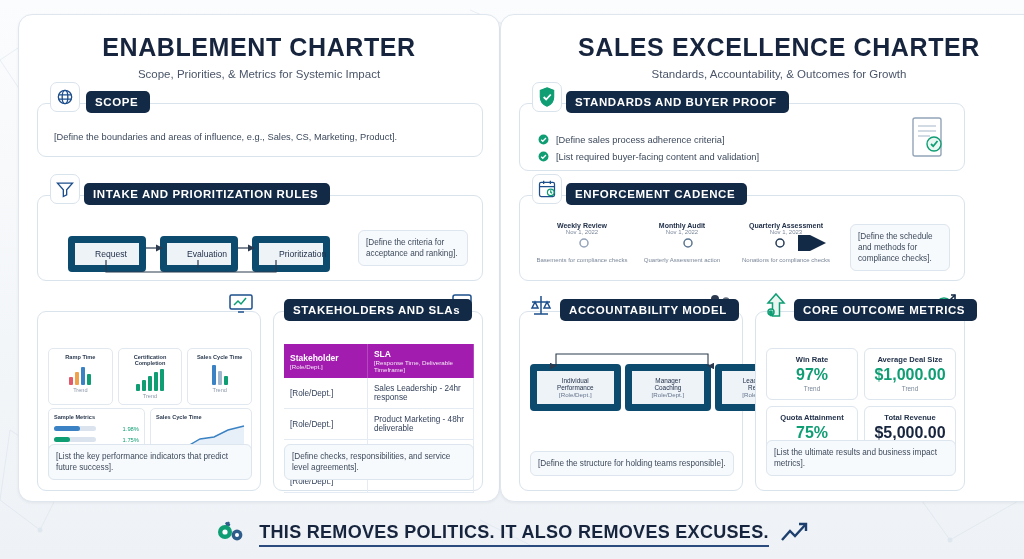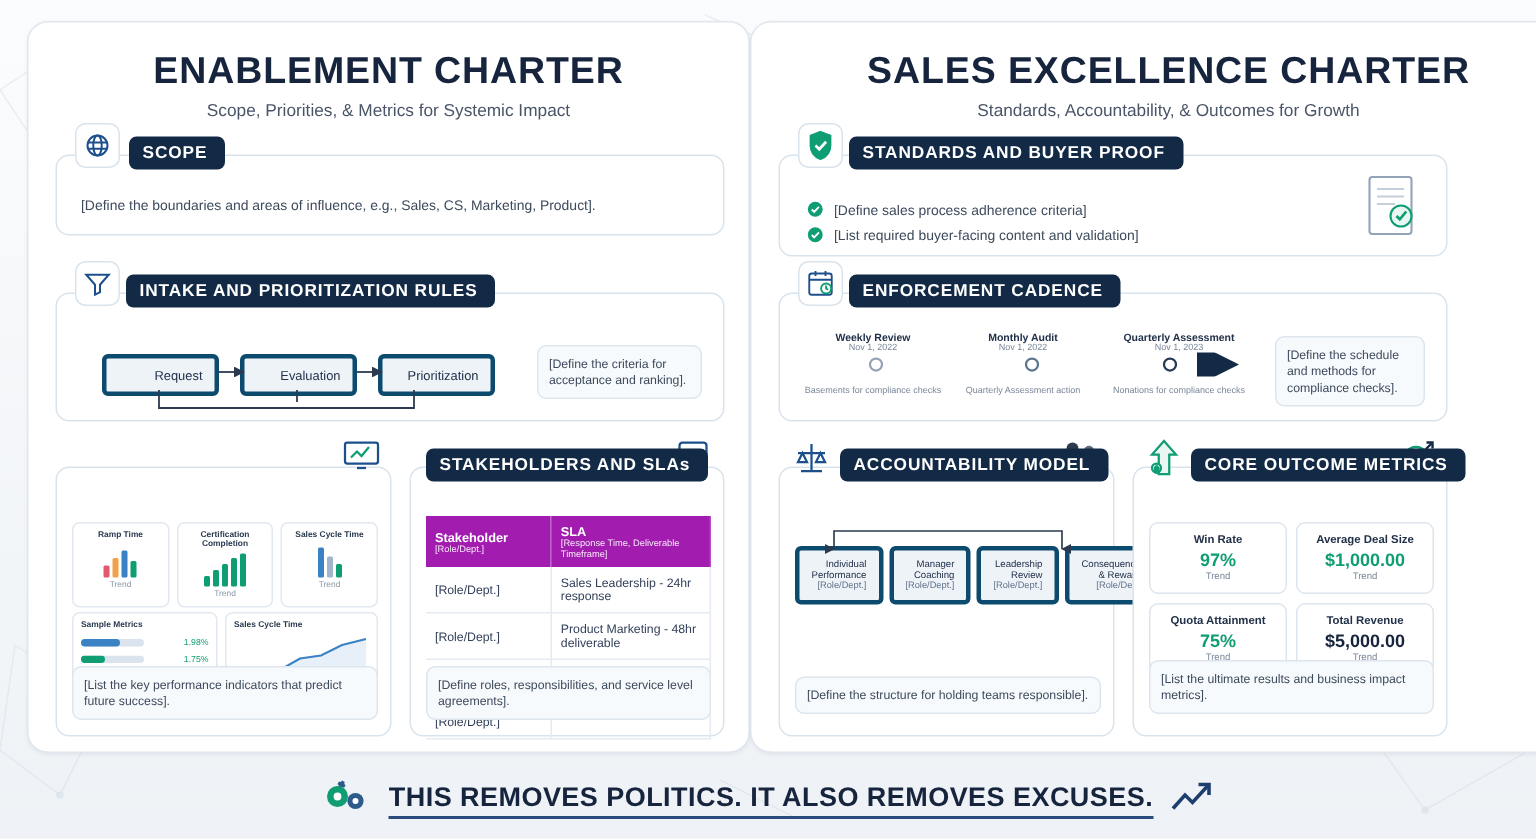--- a/index.html
+++ b/index.html
@@ -83,27 +83,27 @@
   .note-box {
     border: 1px solid #dde5ee;
     background: #f7fafc;
     border-radius: 6px;
     font-size: 8.2px;
     color: #3d4a5c;
     padding: 6px 7px;
     line-height: 1.35;
   }
   .chip {
-    border: 3px solid #0c4a6e;
+    border: 7px solid #0c4a6e;
     background: #eef3f8;
     border-radius: 4px;
     font-size: 8.6px;
     color: #22314a;
-    text-align:right;
-    padding: 6px 8px;
+    text-align:center;
+    padding: 6px 20px;
   }
   .chip .sm { display:block; font-size: 6.2px; color:#64748b; }
   .green { color: #0f9d73; }
   table { border-collapse: collapse; width: 100%; }
   .tbl th {
     background: #a21caf;
     color: #fff;
     font-size: 8.5px;
     text-align: left;
     padding: 5px 6px;
@@ -119,21 +119,21 @@
     border-right: 1px solid #e4ebf2;
   }
   .kpi-tile {
     border: 1px solid #dde5ee;
     border-radius: 6px;
     background:#fff;
     text-align:center;
     padding: 6px 4px 7px;
   }
   .kpi-tile .lbl { font-size: 7.6px; font-weight:700; color:#22314a; }
-  .kpi-tile .val { font-size: 12px; font-weight: 800; color:#0f9d73; margin-top:2px; }
+  .kpi-tile .val { font-size: 16px; font-weight: 800; color:#0f9d73; margin-top:2px; }
   .kpi-tile .val.dark { color:#16243d; }
   .kpi-tile .trend { font-size: 6.4px; color:#7a8799; margin-top:1px; }
 
   .footer {
     position:absolute; left:0; right:0; bottom: 10px;
     display:flex; align-items:center; justify-content:center; gap:10px;
   }
   .footer-text {
     font-size: 18px; font-weight: 800; letter-spacing: .3px; color: #16243d;
     border-bottom: 2px solid #2b4a7d; padding-bottom: 2px;
@@ -340,21 +340,21 @@
               <td>Product Marting - 48hr response</td>
             </tr>
             <tr>
               <td>[Role/Dept.]</td>
               <td></td>
             </tr>
           </tbody>
         </table>
       </div>
 
-      <div class="note-box" style="position:absolute; left:10px; bottom:10px; width:190px;">[Define roles, responsibilities, and service level agreements].</div>
+      <div class="note-box" style="position:absolute; left:10px; bottom:10px; width:190px;">[Define checks, responsibilities, and service level agreements].</div>
     </div>
   </div>
 
   <div class="panel" id="panel-right">
     <div class="panel-title">SALES EXCELLENCE CHARTER</div>
     <div class="panel-sub">Standards, Accountability, &amp; Outcomes for Growth</div>
 
     <div class="section card" style="left:18px; top:88px; width:446px; height:68px;">
       <div class="icon-badge">
         <svg width="20" height="22" viewBox="0 0 24 26" fill="#0f9d73" stroke="#0f9d73" stroke-width="1.4">

